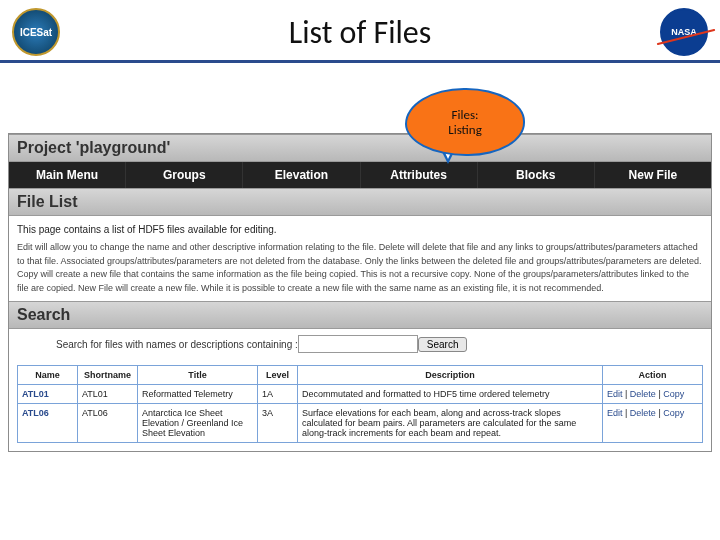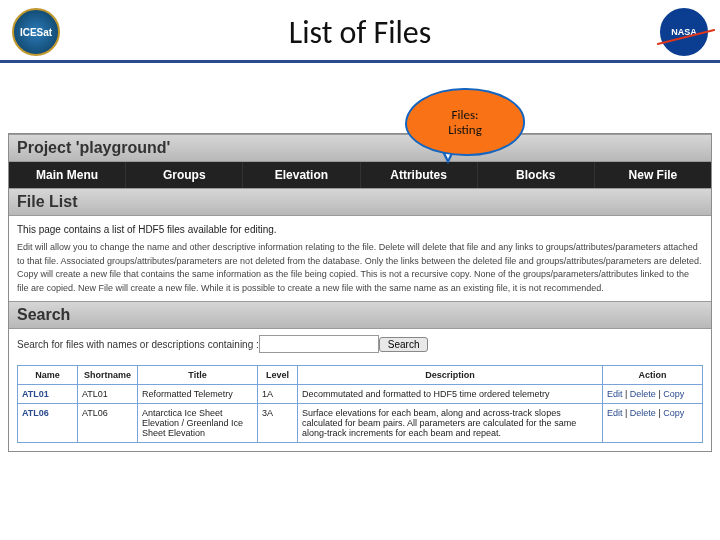--- a/index.html
+++ b/index.html
@@ -113,20 +113,21 @@
     font-size:9px;
     line-height:1.5;
   }
   .help-text .lead{color:#222;font-size:10px;}
   .search-row{
     padding:6px 8px;
     display:flex;
     align-items:center;
     font-size:10px;
     color:#333;
+    margin-left:39px;
   }
   .search-row input[type=text]{
     width:120px;
     border:1px solid #999;
     height:18px;
     font-size:10px;
     padding:1px 3px;
   }
   .search-row button{
     font-size:10px;

